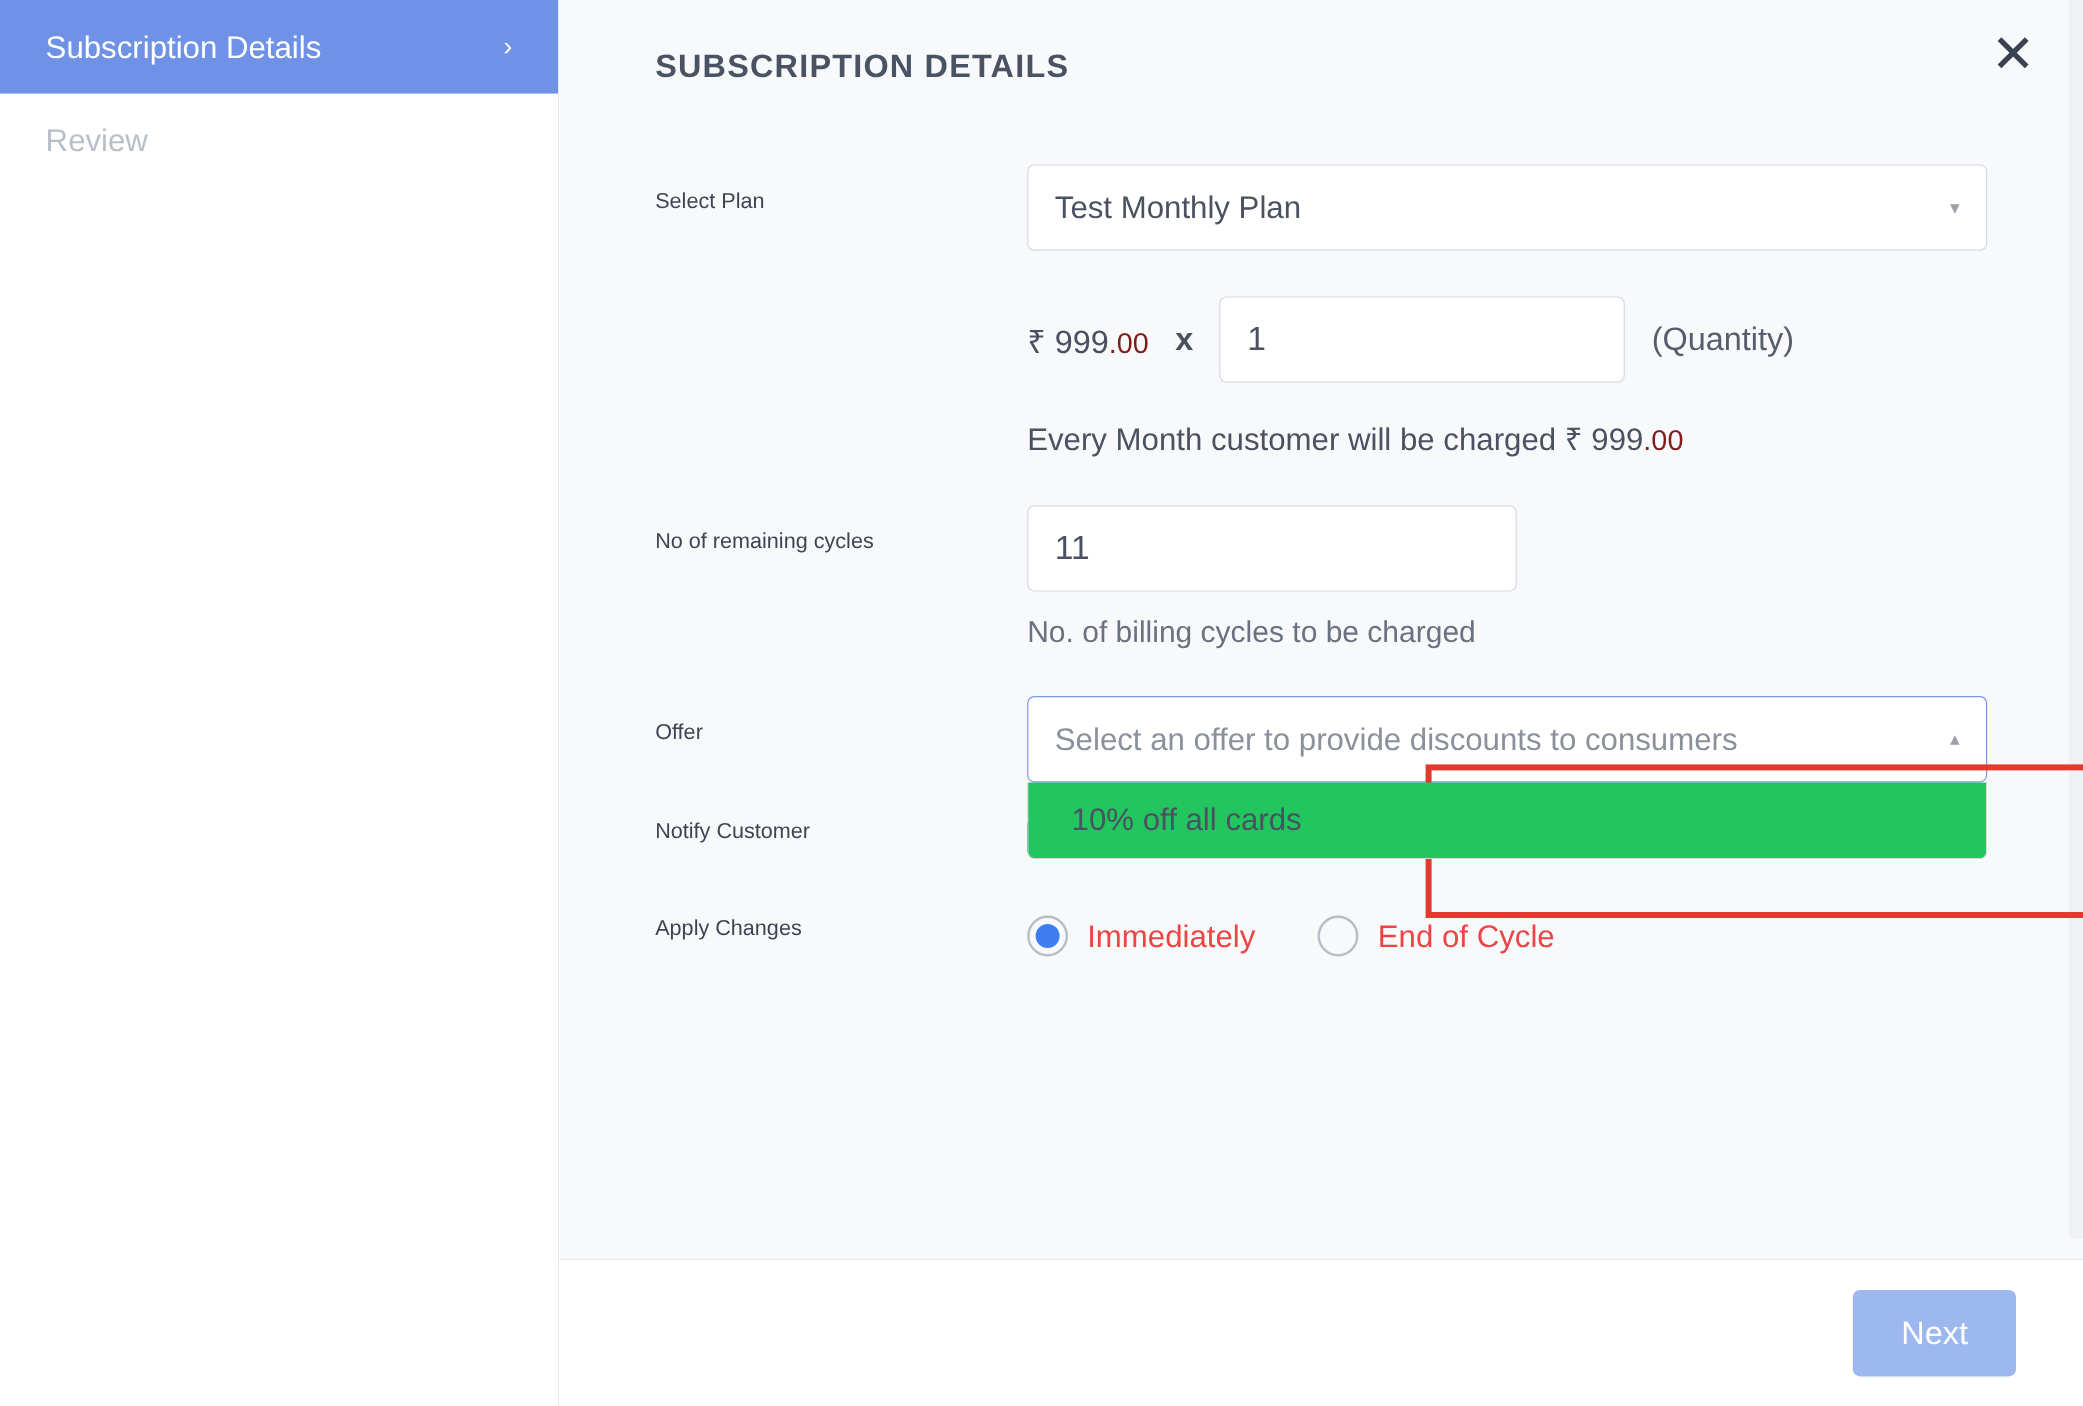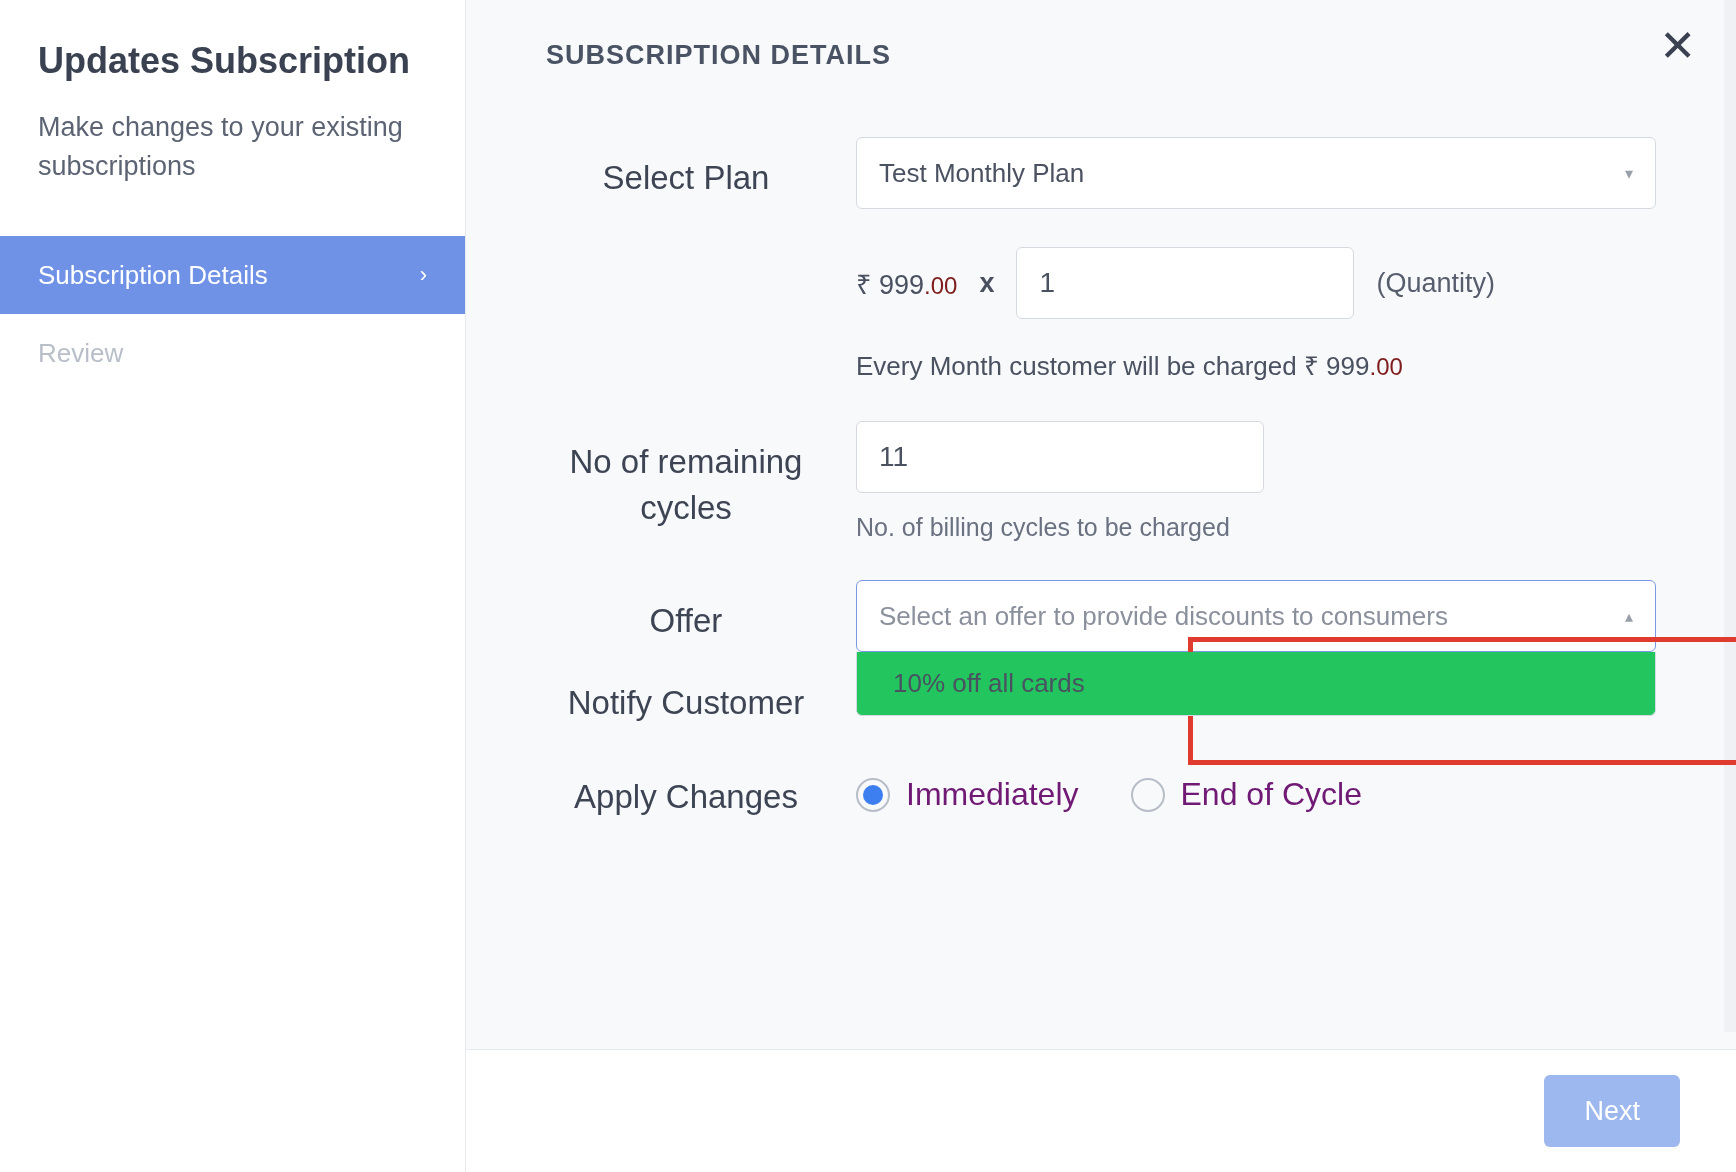--- a/index.html
+++ b/index.html
@@ -88,22 +88,22 @@
     margin-top: 66px;
   }
   .row {
     display: flex;
     align-items: flex-start;
     margin-bottom: 38px;
   }
   .row-label {
     width: 310px;
     padding-right: 30px;
-    text-align: center;
-    font-size: 33px;
+    text-align: left;
+    font-size: 18px;
     color: #3d4453;
     padding-top: 18px;
     line-height: 1.4;
   }
   .row-body {
     flex: 1;
     position: relative;
   }
   
   .select {
@@ -208,21 +208,21 @@
     border: 2px solid #b8bec8;
     border-radius: 50%;
     display: flex; align-items: center; justify-content: center;
   }
   .radio.selected::after {
     content: "";
     width: 20px; height: 20px;
     background: #3d7ef0;
     border-radius: 50%;
   }
-  .radio-label { font-size: 32px; color: #701a75; }
+  .radio-label { font-size: 26px; color: #ef4444; }
   
   .footer {
     position: absolute;
     left: 0; right: 0; bottom: 0;
     height: 123px;
     background: #fff;
     border-top: 1px solid #e6e9ee;
     display: flex;
     align-items: center;
     justify-content: flex-end;
@@ -254,24 +254,20 @@
   .row-offer .row-label { padding-top: 18px; }
   .row-notify .row-label { padding-top: 10px; }
   .row-apply .row-label  { padding-top: 10px; }
 </style>
 </head>
 <body>
 
 <div class="app">
 
   <div class="sidebar">
-    <div class="sidebar-head">
-      <div class="sidebar-title">Updates Subscription</div>
-      <div class="sidebar-sub">Make changes to your existing subscriptions</div>
-    </div>
     <div class="step active">
       <span>Subscription Details</span>
       <span class="chevron">›</span>
     </div>
     <div class="step">
       <span>Review</span>
     </div>
   </div>
 
   <div class="main">

